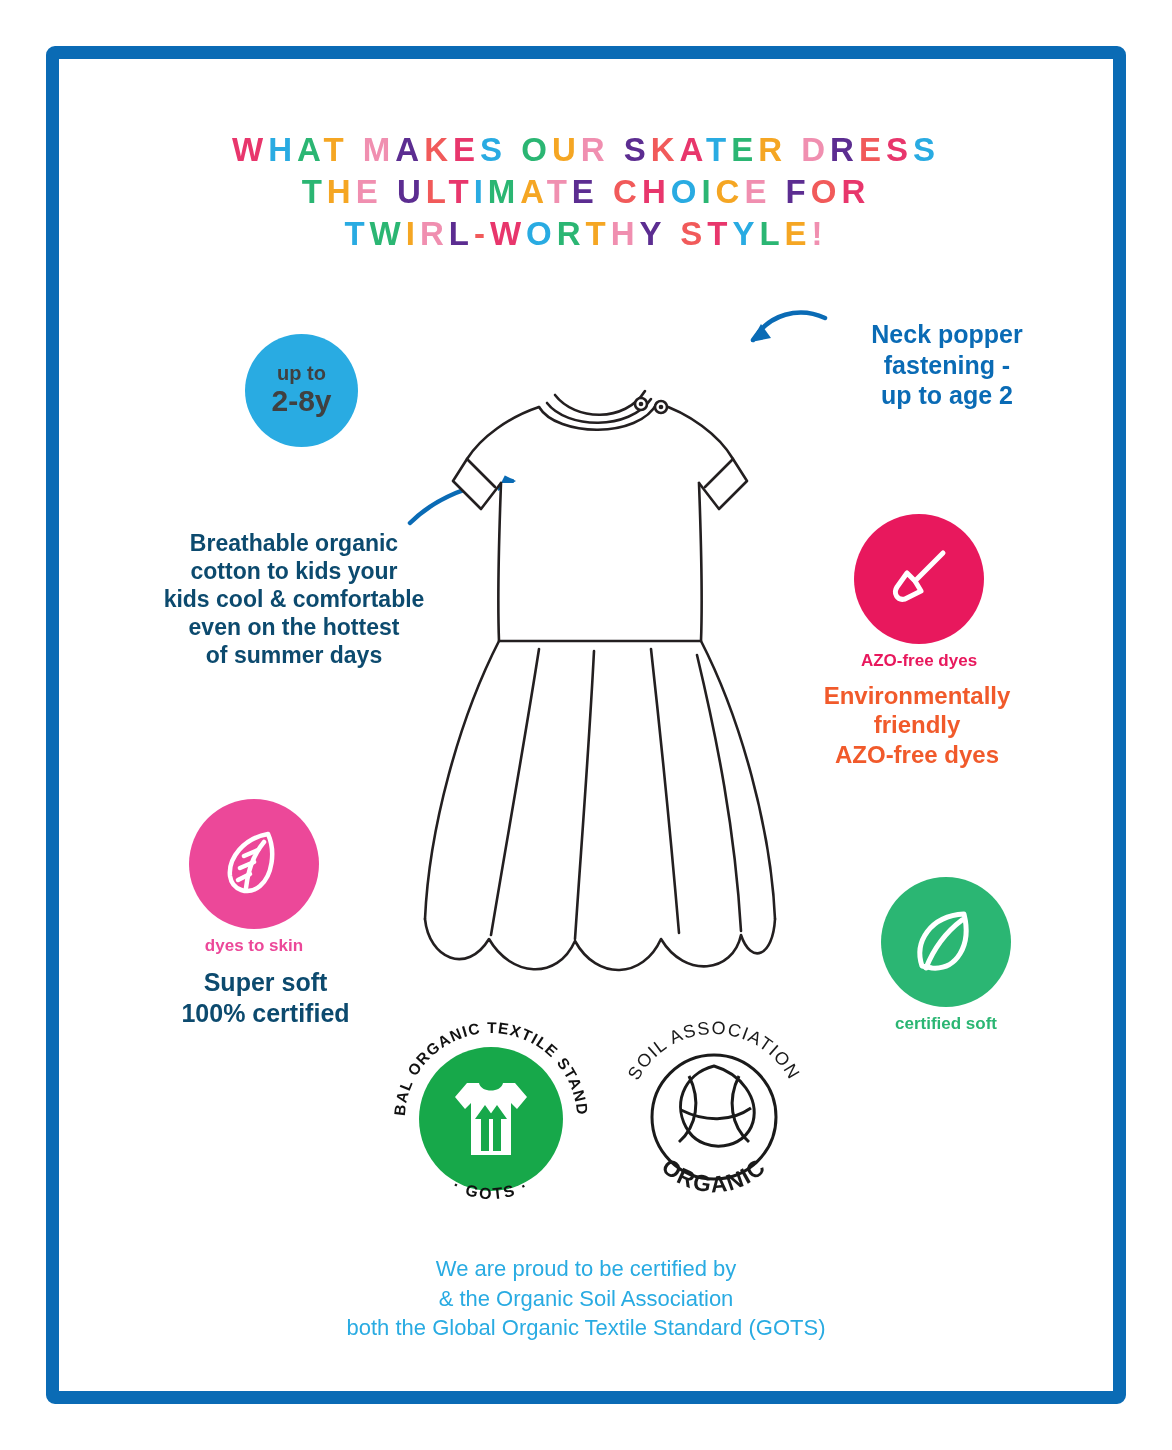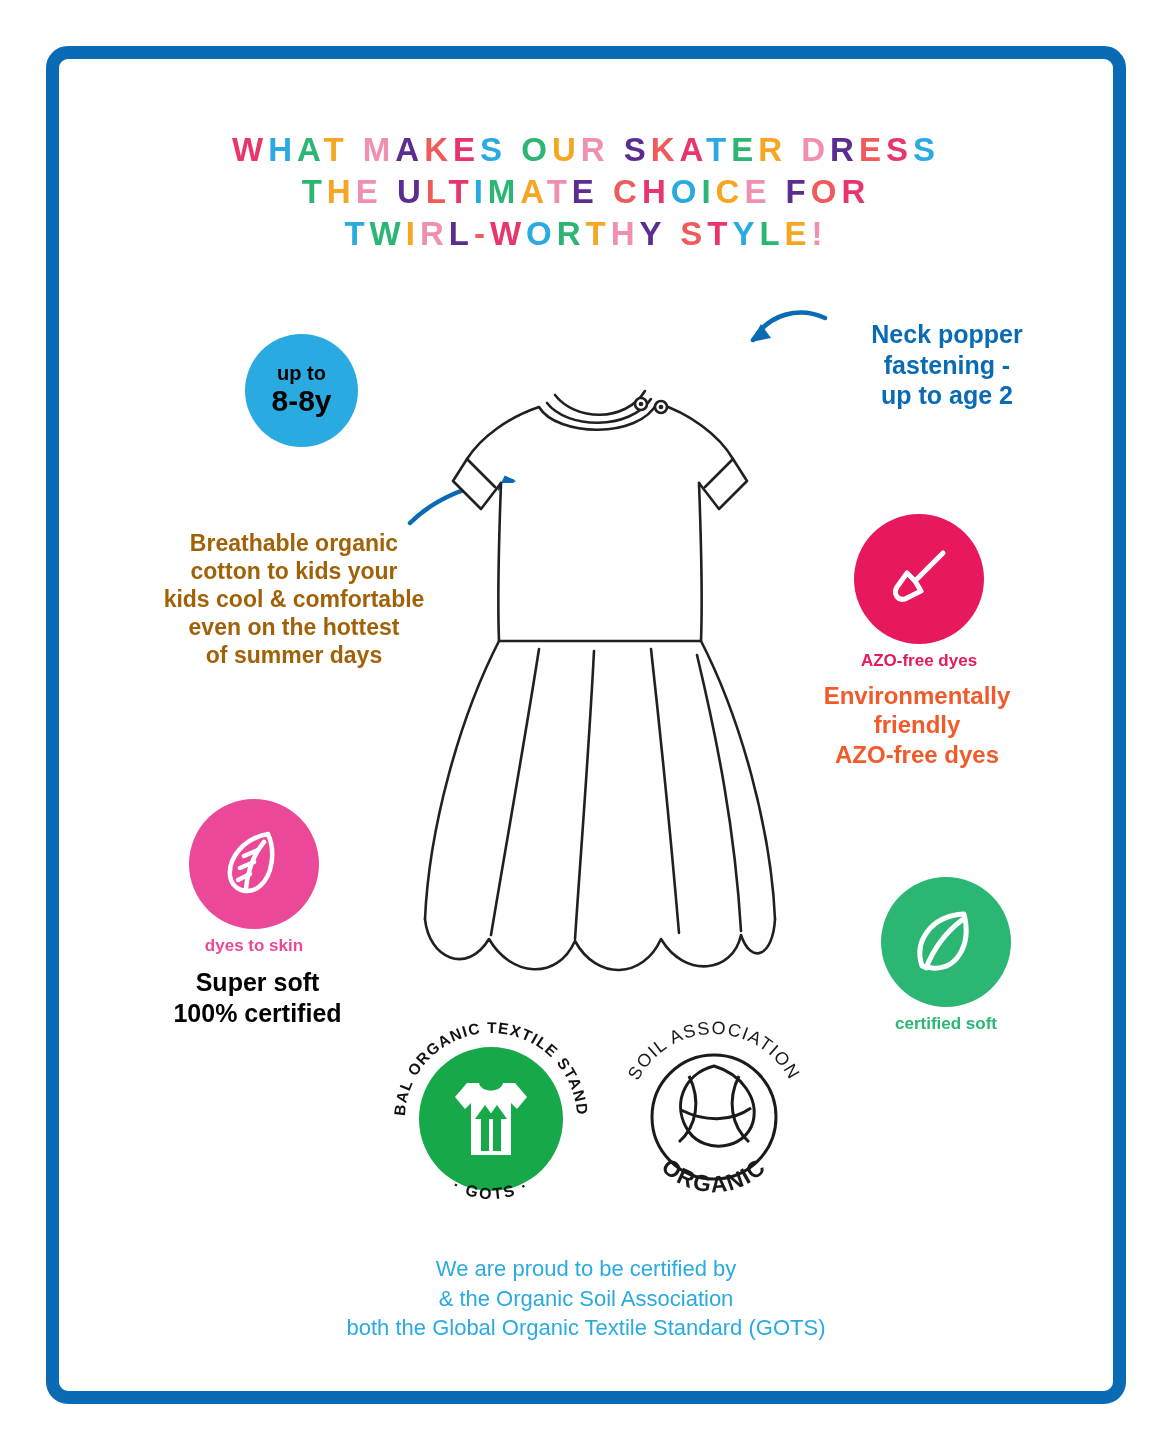--- a/index.html
+++ b/index.html
@@ -15,21 +15,21 @@
     overflow: hidden;
   }
   #card {
     position: absolute;
     left: 46px;
     top: 46px;
     width: 1080px;
     height: 1358px;
     box-sizing: border-box;
     border: 13px solid #0a6bb5;
-    border-radius: 22px;
+    border-radius: 9px;
     background: #ffffff;
   }
 
   
   #title {
     position: absolute;
     left: 0;
     top: 70px;
     width: 100%;
     text-align: center;
@@ -50,21 +50,21 @@
   }
 
   
   .badge {
     position: absolute;
     border-radius: 50%;
     display: flex;
     align-items: center;
     justify-content: center;
     flex-direction: column;
-    color: #000000;
+    color: #404040;
     font-weight: bold;
     text-align: center;
   }
   .badge-caption {
     position: absolute;
     width: 260px;
     text-align: center;
     font-size: 17px;
     font-weight: bold;
   }
@@ -92,40 +92,40 @@
 <div id="card">
 
   <div id="title">
     <span class="ln" id="tl1"><span class="ch" style="color: rgb(232, 54, 108);">W</span><span class="ch" style="color: rgb(41, 171, 226);">H</span><span class="ch" style="color: rgb(43, 182, 115);">A</span><span class="ch" style="color: rgb(245, 166, 35);">T</span><span class="ch"> </span><span class="ch" style="color: rgb(240, 143, 176);">M</span><span class="ch" style="color: rgb(92, 45, 145);">A</span><span class="ch" style="color: rgb(241, 90, 90);">K</span><span class="ch" style="color: rgb(232, 54, 108);">E</span><span class="ch" style="color: rgb(41, 171, 226);">S</span><span class="ch"> </span><span class="ch" style="color: rgb(43, 182, 115);">O</span><span class="ch" style="color: rgb(245, 166, 35);">U</span><span class="ch" style="color: rgb(240, 143, 176);">R</span><span class="ch"> </span><span class="ch" style="color: rgb(92, 45, 145);">S</span><span class="ch" style="color: rgb(241, 90, 90);">K</span><span class="ch" style="color: rgb(232, 54, 108);">A</span><span class="ch" style="color: rgb(41, 171, 226);">T</span><span class="ch" style="color: rgb(43, 182, 115);">E</span><span class="ch" style="color: rgb(245, 166, 35);">R</span><span class="ch"> </span><span class="ch" style="color: rgb(240, 143, 176);">D</span><span class="ch" style="color: rgb(92, 45, 145);">R</span><span class="ch" style="color: rgb(241, 90, 90);">E</span><span class="ch" style="color: rgb(232, 54, 108);">S</span><span class="ch" style="color: rgb(41, 171, 226);">S</span></span>
     <span class="ln" id="tl2"><span class="ch" style="color: rgb(43, 182, 115);">T</span><span class="ch" style="color: rgb(245, 166, 35);">H</span><span class="ch" style="color: rgb(240, 143, 176);">E</span><span class="ch"> </span><span class="ch" style="color: rgb(92, 45, 145);">U</span><span class="ch" style="color: rgb(241, 90, 90);">L</span><span class="ch" style="color: rgb(232, 54, 108);">T</span><span class="ch" style="color: rgb(41, 171, 226);">I</span><span class="ch" style="color: rgb(43, 182, 115);">M</span><span class="ch" style="color: rgb(245, 166, 35);">A</span><span class="ch" style="color: rgb(240, 143, 176);">T</span><span class="ch" style="color: rgb(92, 45, 145);">E</span><span class="ch"> </span><span class="ch" style="color: rgb(241, 90, 90);">C</span><span class="ch" style="color: rgb(232, 54, 108);">H</span><span class="ch" style="color: rgb(41, 171, 226);">O</span><span class="ch" style="color: rgb(43, 182, 115);">I</span><span class="ch" style="color: rgb(245, 166, 35);">C</span><span class="ch" style="color: rgb(240, 143, 176);">E</span><span class="ch"> </span><span class="ch" style="color: rgb(92, 45, 145);">F</span><span class="ch" style="color: rgb(241, 90, 90);">O</span><span class="ch" style="color: rgb(232, 54, 108);">R</span></span>
     <span class="ln" id="tl3"><span class="ch" style="color: rgb(41, 171, 226);">T</span><span class="ch" style="color: rgb(43, 182, 115);">W</span><span class="ch" style="color: rgb(245, 166, 35);">I</span><span class="ch" style="color: rgb(240, 143, 176);">R</span><span class="ch" style="color: rgb(92, 45, 145);">L</span><span class="ch" style="color: rgb(241, 90, 90);">-</span><span class="ch" style="color: rgb(232, 54, 108);">W</span><span class="ch" style="color: rgb(41, 171, 226);">O</span><span class="ch" style="color: rgb(43, 182, 115);">R</span><span class="ch" style="color: rgb(245, 166, 35);">T</span><span class="ch" style="color: rgb(240, 143, 176);">H</span><span class="ch" style="color: rgb(92, 45, 145);">Y</span><span class="ch"> </span><span class="ch" style="color: rgb(241, 90, 90);">S</span><span class="ch" style="color: rgb(232, 54, 108);">T</span><span class="ch" style="color: rgb(41, 171, 226);">Y</span><span class="ch" style="color: rgb(43, 182, 115);">L</span><span class="ch" style="color: rgb(245, 166, 35);">E</span><span class="ch" style="color: rgb(240, 143, 176);">!</span></span>
   </div>
 
   <div class="badge" style="left:186px; top:275px; width:113px; height:113px; background:#29abe2;">
     <span style="font-size:20px; line-height:1.1;">up to</span>
-    <span style="font-size:30px; line-height:1.15;">8-8y</span>
+    <span style="font-size:30px; line-height:1.15;">2-8y</span>
   </div>
 
   <svg class="logo" style="left:640px; top:245px;" width="130" height="70" viewBox="0 0 130 70">
     <path d="M126 14 C 100 2, 70 10, 54 36" stroke="#0a6bb5" stroke-width="4.5" fill="none" stroke-linecap="round"></path>
     <path d="M52 38 L 72 34 L 62 20 Z" fill="#0a6bb5"></path>
   </svg>
 
   <div class="txt" style="left:738px; top:260px; width:300px; font-size:25px; color:#0a6bb5;">
     <span style="display:block">Neck popper</span>
     <span style="display:block">fastening -</span>
     <span style="display:block">up to age 2</span>
   </div>
 
   <svg class="logo" style="left:345px; top:400px;" width="135" height="75" viewBox="0 0 135 75">
     <path d="M6 64 C 30 40, 70 22, 108 22" stroke="#0a6bb5" stroke-width="4.5" fill="none" stroke-linecap="round"></path>
     <path d="M112 22 L 92 12 L 94 32 Z" fill="#0a6bb5"></path>
   </svg>
 
-  <div class="txt" style="left:70px; top:470px; width:330px; font-size:23px; color:#a16207;">
+  <div class="txt" style="left:70px; top:470px; width:330px; font-size:23px; color:#0c4a6e;">
     <span style="display:block">Breathable organic</span>
     <span style="display:block">cotton to kids your</span>
     <span style="display:block">kids cool &amp; comfortable</span>
     <span style="display:block">even on the hottest</span>
     <span style="display:block">of summer days</span>
   </div>
 
   <svg id="dress" width="480" height="650" viewBox="0 0 480 650">
     <g fill="#ffffff" stroke="#231f20" stroke-width="2.6" stroke-linejoin="round" stroke-linecap="round">
 
@@ -184,21 +184,21 @@
         <path d="M54 10 C 30 14, 14 34, 16 52 C 18 66, 34 72, 46 62 C 58 52, 62 28, 54 10 Z"></path>
         <path d="M50 18 C 40 30, 34 46, 32 64"></path>
         <path d="M44 26 L 30 32"></path>
         <path d="M40 38 L 26 44"></path>
         <path d="M36 50 L 24 56"></path>
       </g>
     </svg>
   </div>
   <div class="badge-caption" style="left:65px; top:877px; color:#ec4899;">dyes to skin</div>
 
-  <div class="txt" style="left:56px; top:908px; width:285px; font-size:25px; color:#000000;">
+  <div class="txt" style="left:64px; top:908px; width:285px; font-size:25px; color:#0c4a6e;">
     <span style="display:block">Super soft</span>
     <span style="display:block">100% certified</span>
   </div>
 
   <div class="badge" style="left:822px; top:818px; width:130px; height:130px; background:#2bb673;">
     <svg width="80" height="80" viewBox="0 0 80 80">
       <g stroke="#ffffff" stroke-width="5" fill="none" stroke-linecap="round" stroke-linejoin="round">
         <path d="M16 64 C 8 40, 24 14, 58 12 C 66 44, 50 68, 26 66 Z"></path>
         <path d="M56 18 C 40 30, 28 46, 20 66"></path>
       </g>

